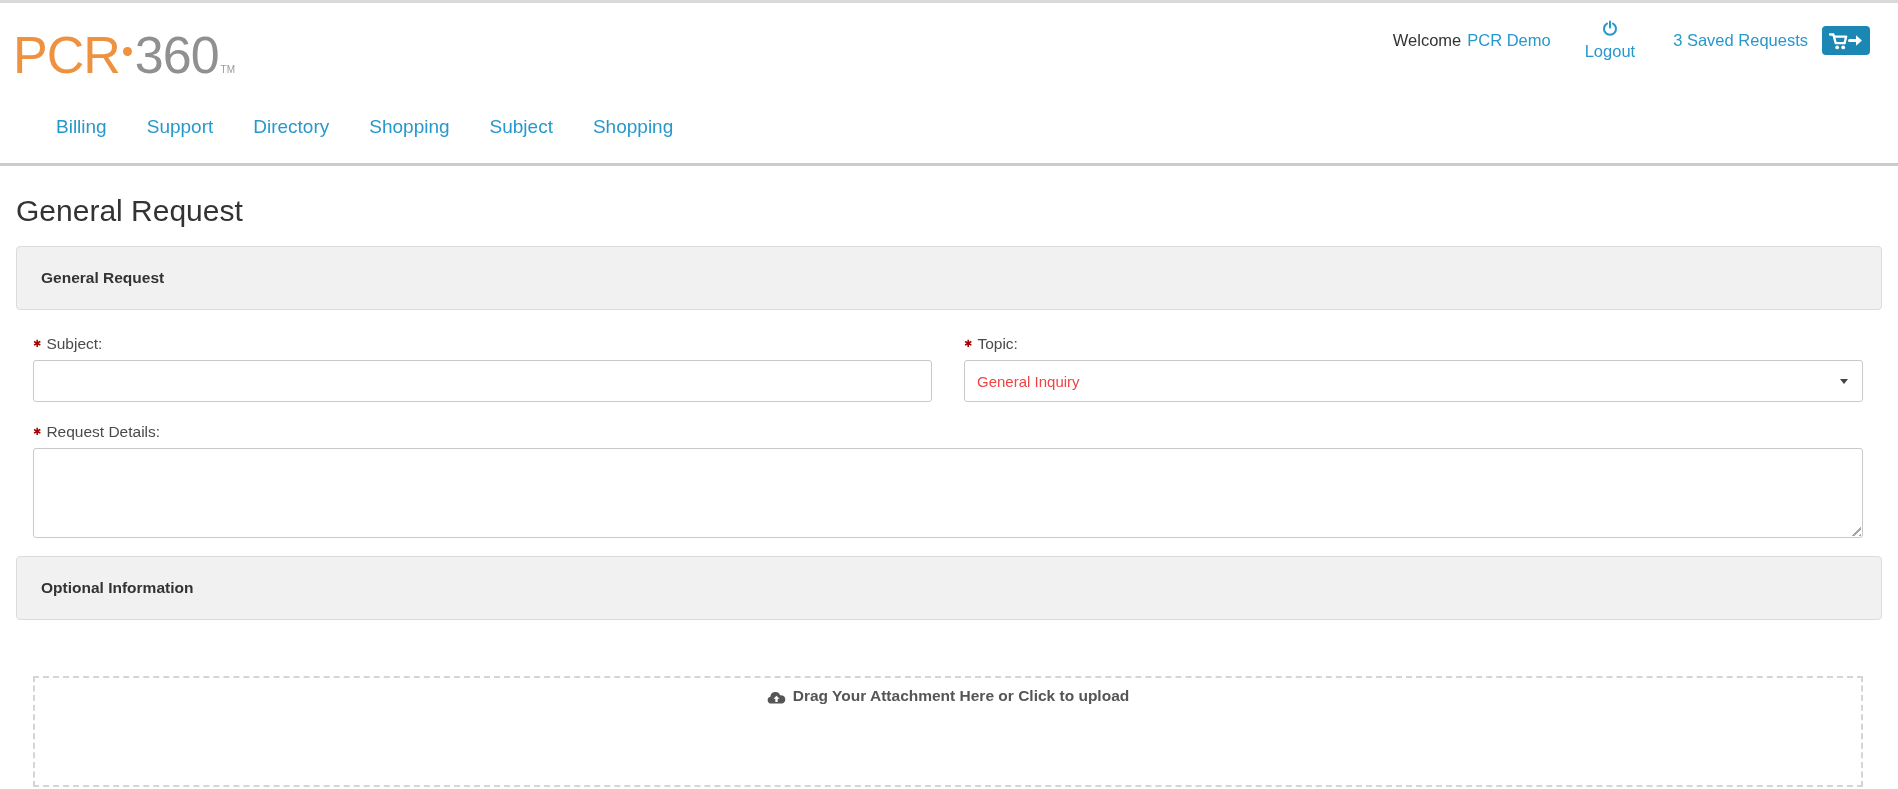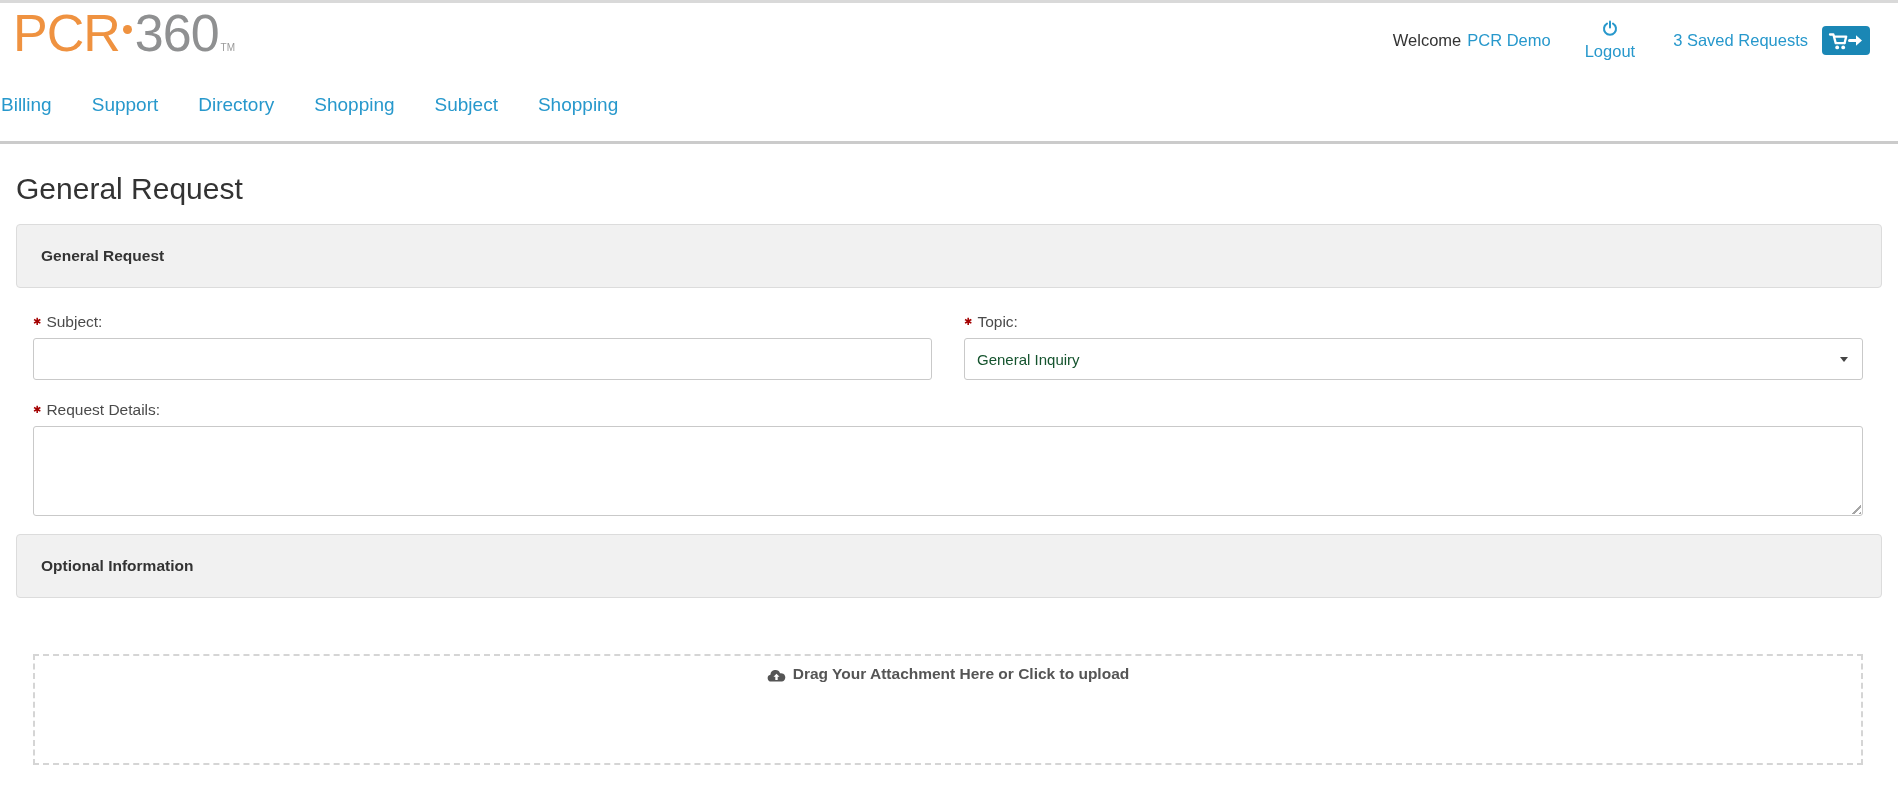--- a/index.html
+++ b/index.html
@@ -9,45 +9,45 @@
   }
   html,body{margin:0;padding:0;}
   body{
     width:1898px;height:789px;overflow:hidden;position:relative;background:#fff;
     font-family:"Liberation Sans", sans-serif;color:#333;
   }
   a{text-decoration:none;color:var(--link-blue);cursor:pointer;text-align:center;}
   
   .topbar{height:3px;background:#d9d9d9;}
   
-  header{position:relative;height:62px;padding:6px 28px 0 13px;box-sizing:content-box;}
+  header{position:relative;height:62px;padding:28px 28px 0 13px;box-sizing:content-box;}
   .logo{font-size:52px;line-height:48px;letter-spacing:-1px;display:inline-block;white-space:nowrap;}
   .logo-pcr{color:var(--logo-orange);}
   .logo-dot{display:inline-block;width:9px;height:9px;background:var(--logo-orange);border-radius:50%;margin:0 3px;position:relative;top:-17px;}
   .logo-360{color:var(--logo-gray);}
   .logo-tm{font-size:10px;color:#9a9a9a;margin-left:2px;letter-spacing:0;}
   .header-right{position:absolute;top:17px;right:28px;display:flex;align-items:center;font-size:16.5px;color:#333;white-space:nowrap;margin-left:13px;}
   .welcome{margin-right:6px;}
   .logout-link{margin-left:34px;display:inline-flex;align-items:center;gap:6px;flex-direction:column;}
   .saved-link{margin-left:38px;}
   .cart-btn{margin-left:14px;background:var(--button-blue);border:none;border-radius:4px;width:48px;height:29px;display:flex;align-items:center;justify-content:center;cursor:pointer;padding:0;}
   
-  nav{padding:23px 0 0 1px;display:flex;gap:40px;font-size:19px;line-height:22px;}
+  nav{padding:23px 0 0 8px;display:flex;gap:40px;font-size:19px;line-height:22px;margin-left:48px;}
   .divider{height:3px;background:var(--divider-gray);margin-top:25px;}
   
   .page-title{font-size:30px;font-weight:400;color:#333;margin:28px 0 0 16px;line-height:34px;}
   .panel-header{margin:18px 16px 0 16px;height:64px;background:var(--panel-bg);border:1px solid var(--panel-border);border-radius:4px;display:flex;align-items:center;padding-left:24px;box-sizing:border-box;font-weight:bold;font-size:15.5px;color:#333;cursor:pointer;}
   
   .form-row{display:flex;gap:32px;margin:24px 35px 0 33px;}
   .form-col{flex:1;min-width:0;}
   .field-label{font-size:15.5px;color:#4a4a4a;margin-bottom:7px;display:flex;align-items:center;line-height:19px;}
   .req{color:var(--required-red);font-size:10px;margin-right:5px;font-family:"DejaVu Sans", sans-serif;position:relative;top:0px;}
   .text-input{width:100%;height:42px;border:1px solid #c9c9c9;border-radius:3px;box-sizing:border-box;font-size:15px;padding:0 12px;color:#333;font-family:inherit;background:#fff;}
   .select-wrap{position:relative;}
-  select{width:100%;height:42px;border:1px solid #c9c9c9;border-radius:3px;appearance:none;-webkit-appearance:none;-moz-appearance:none;background:#fff;font-size:15px;padding:0 30px 0 12px;color:#14532d;font-family:inherit;box-sizing:border-box;cursor:pointer;}
+  select{width:100%;height:42px;border:1px solid #c9c9c9;border-radius:3px;appearance:none;-webkit-appearance:none;-moz-appearance:none;background:#fff;font-size:15px;padding:0 30px 0 12px;color:#ef4444;font-family:inherit;box-sizing:border-box;cursor:pointer;}
   .caret{position:absolute;right:15px;top:50%;margin-top:-2px;width:0;height:0;border-left:4px solid transparent;border-right:4px solid transparent;border-top:5px solid #444;pointer-events:none;}
   .details-block{margin:20px 35px 0 33px;}
   .ta-wrap{position:relative;margin-top:7px;}
   textarea{width:100%;height:90px;border:1px solid #c9c9c9;border-radius:3px;box-sizing:border-box;resize:none;font-family:inherit;font-size:15px;padding:8px 12px;color:#333;display:block;background:#fff;}
   .grip{position:absolute;right:2px;bottom:2px;width:13px;height:13px;background:repeating-linear-gradient(135deg,transparent 0 3px,#a6a6a6 3px 4.5px);clip-path:polygon(100% 0,100% 100%,0 100%);cursor:nwse-resize;}
   
   .dropzone{margin:56px 35px 0 33px;height:111px;border:2px dashed #d5d5d5;box-sizing:border-box;text-align:center;padding-top:9px;cursor:pointer;background:#fff;}
   .dropzone-label{display:inline-flex;align-items:flex-end;gap:7px;font-weight:bold;font-size:15.5px;color:#555;}
 </style>
 </head>

